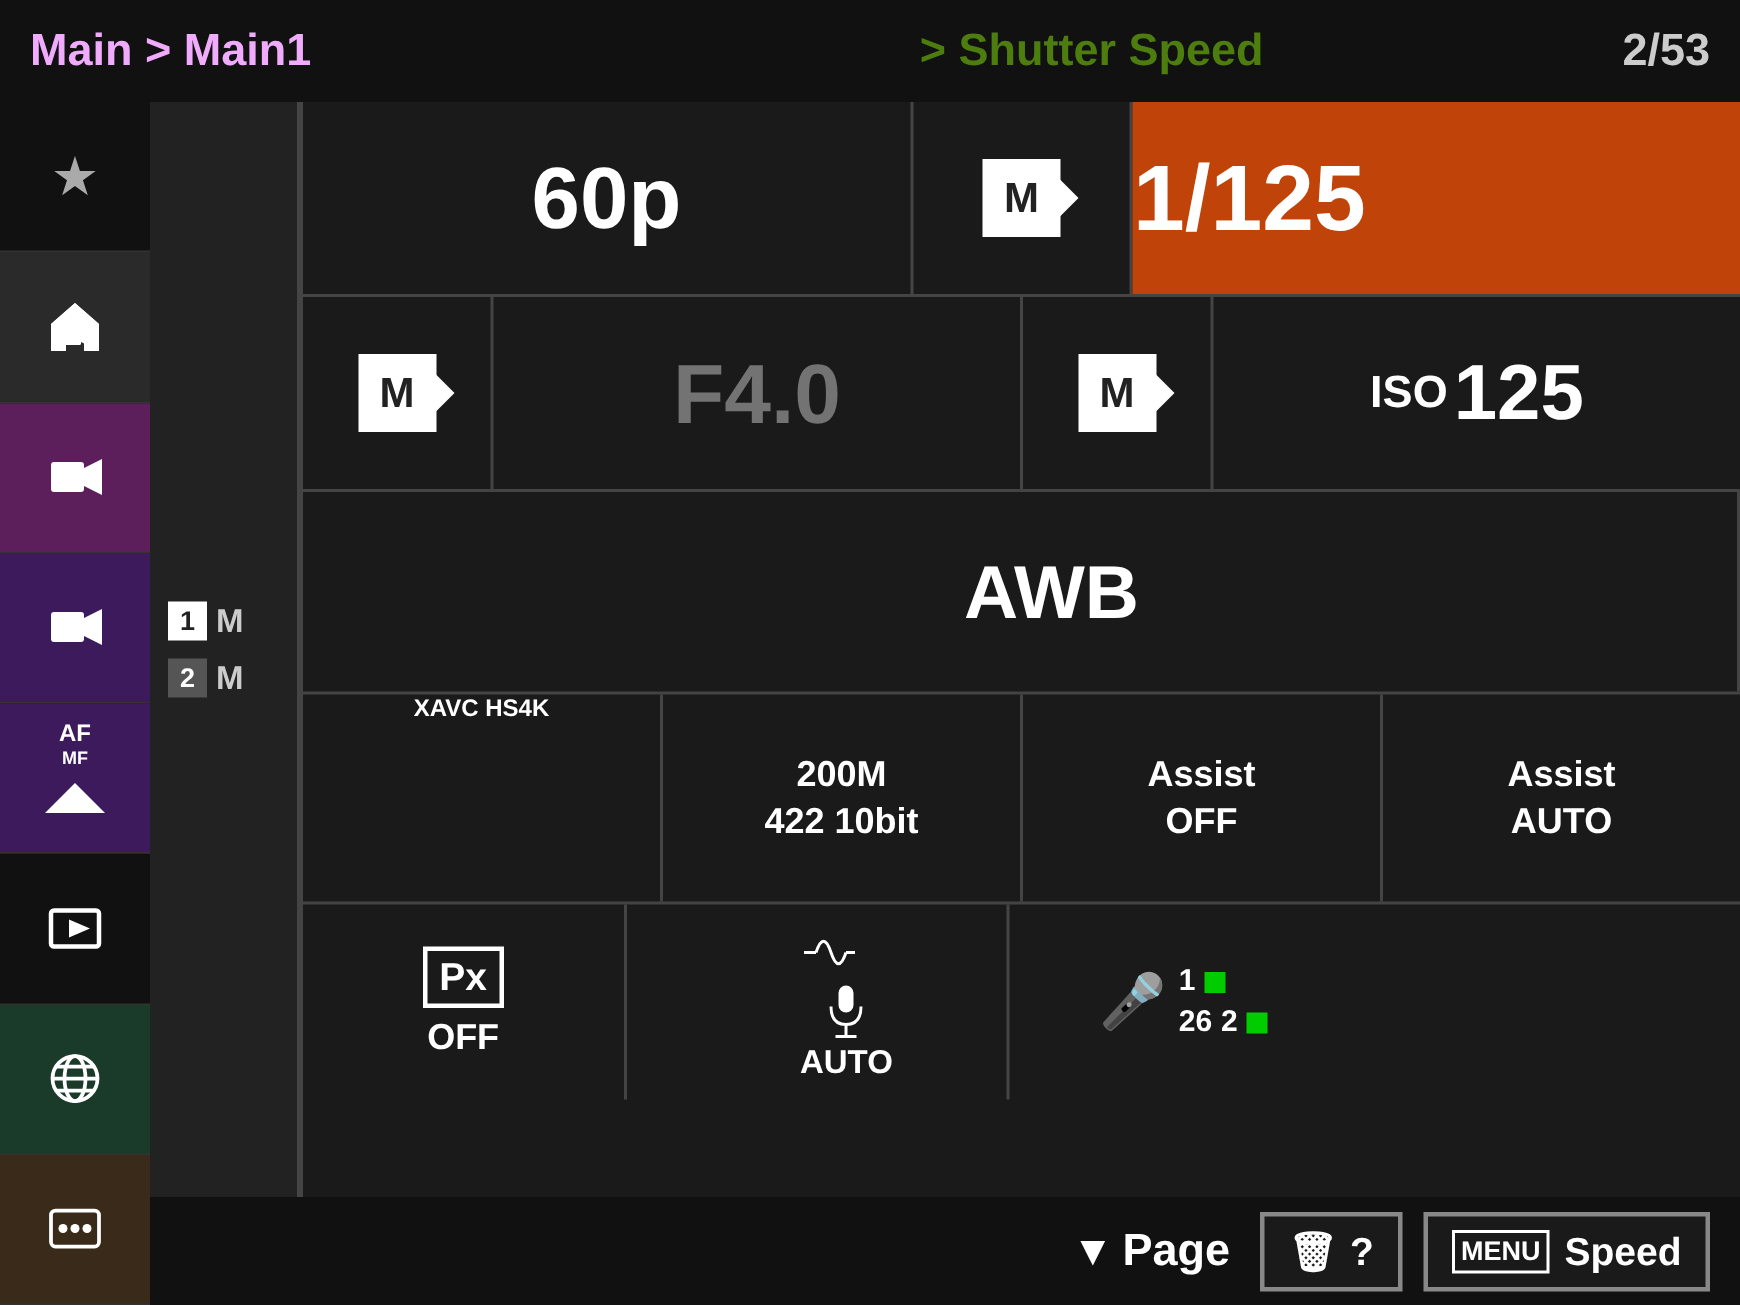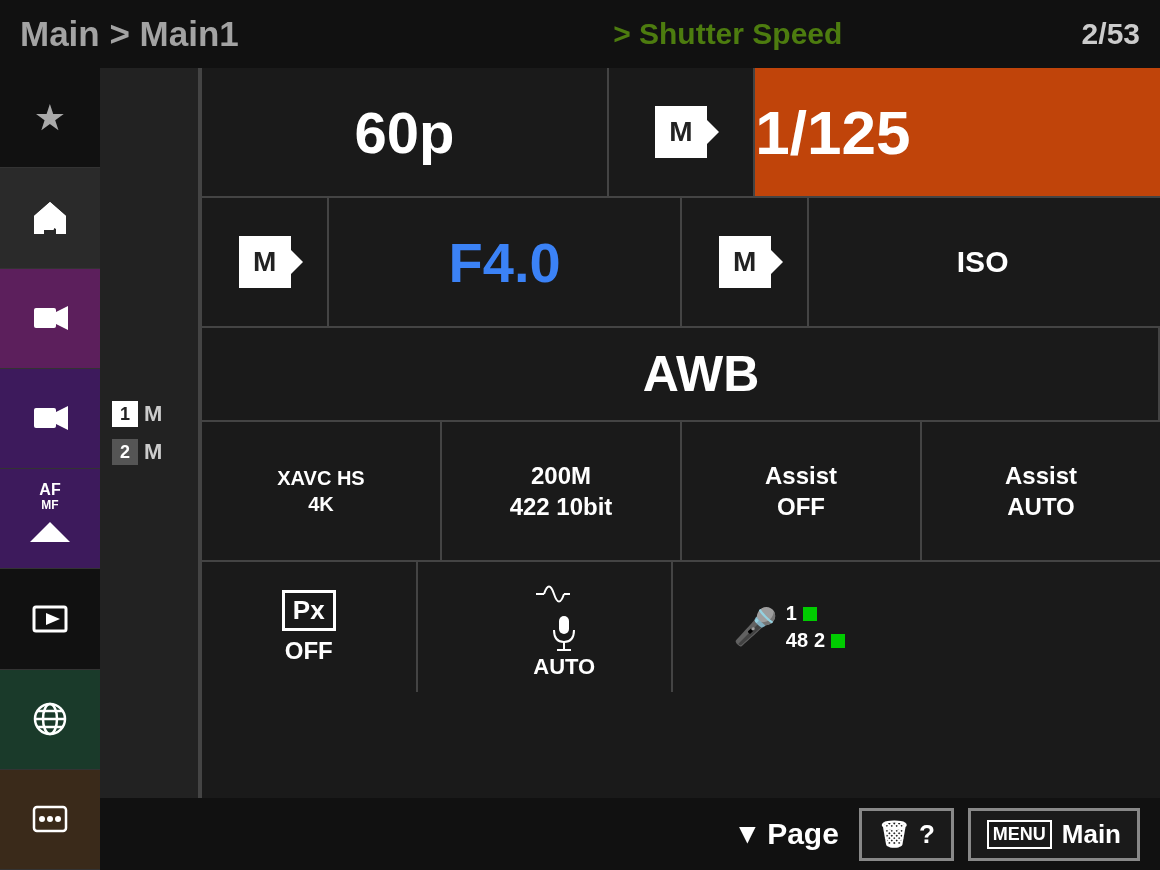--- a/index.html
+++ b/index.html
@@ -14,23 +14,23 @@
 
     
     .top-header {
       display: flex;
       align-items: center;
       background: #111;
       height: 68px;
       padding: 0 20px;
     }
     .breadcrumb {
-      font-size: 35px;
-      font-weight: bold;
-      color: #a3a3a3;
+      font-size: 30px;
+      font-weight: bold;
+      color: #f0abfc;
       flex: 1;
     }
     .header-center {
       font-size: 30px;
       font-weight: bold;
       color: #4d7c0f;
       flex: 2;
       text-align: center;
     }
     .page-indicator {
@@ -155,21 +155,21 @@
       border-right: 2px solid #444;
     }
     .cell-aperture {
       flex: 2.8;
       display: flex;
       align-items: center;
       justify-content: center;
       border-right: 2px solid #444;
       font-size: 56px;
       font-weight: bold;
-      color: #3b82f6;
+      color: #737373;
     }
     .cell-m-small2 {
       flex: 1;
       display: flex;
       align-items: center;
       justify-content: center;
       border-right: 2px solid #444;
     }
     .cell-iso {
       flex: 2.8;
@@ -182,21 +182,21 @@
     }
     .iso-label {
       font-size: 30px;
       vertical-align: super;
       margin-right: 4px;
     }
 
     
     .row3 {
       display: flex;
-      height: 94px;
+      height: 135px;
       border-bottom: 2px solid #444;
       padding-left: 42px;
     }
     .cell-awb {
       flex: 3.5;
       display: flex;
       align-items: center;
       justify-content: center;
       border-right: 2px solid #444;
       font-size: 50px;
@@ -215,25 +215,25 @@
 
     
     .row4 {
       display: flex;
       height: 140px;
       border-bottom: 2px solid #444;
     }
     .cell-xavc {
       flex: 1.6;
       display: flex;
-      align-items: center;
-      justify-content: center;
-      border-right: 2px solid #444;
-      flex-direction: column;
-      font-size: 20px;
+      align-items: flex-start;
+      justify-content: center;
+      border-right: 2px solid #444;
+      flex-direction: row;
+      font-size: 16px;
       font-weight: bold;
       color: white;
       text-align: center;
       line-height: 1.3;
     }
     .cell-200m {
       flex: 1.6;
       display: flex;
       align-items: center;
       justify-content: center;
@@ -527,20 +527,21 @@
           <div class="cell-aperture">
             <span>F4.0</span>
           </div>
           <div class="cell-m-small2">
             <div class="m-icon-box">
               <span class="m-text">M</span>
             </div>
           </div>
           <div class="cell-iso">
             <span class="iso-label">ISO</span>
+            <span>125</span>
           </div>
         </div>
 
         <div class="row3">
           <div class="cell-awb">
             <span>AWB</span>
           </div>
         </div>
 
         <div class="row4">
@@ -587,21 +588,21 @@
           </div>
           <div class="cell-mic-levels">
             <div class="mic-area">
               <span class="mic-icon">🎤</span>
               <div style="display:flex; flex-direction:column; gap:4px;">
                 <div class="level-row">
                   <span class="level-num">1</span>
                   <div class="level-dot"></div>
                 </div>
                 <div class="level-row">
-                  <span class="level-num">48</span>
+                  <span class="level-num">26</span>
                   <span class="level-num"> 2</span>
                   <div class="level-dot"></div>
                 </div>
               </div>
             </div>
           </div>
         </div>
 
       </div>
     </div>
@@ -611,18 +612,18 @@
       <div class="page-btn">
         <span class="page-triangle">▼</span>
         <span>Page</span>
       </div>
       <div class="trash-help-btn">
         <span>🗑</span>
         <span>?</span>
       </div>
       <div class="menu-close-btn">
         <span class="menu-label">MENU</span>
-        <span>Main</span>
+        <span>Speed</span>
       </div>
     </div>
 
   </div>
 </div>
 
 </body></html>

